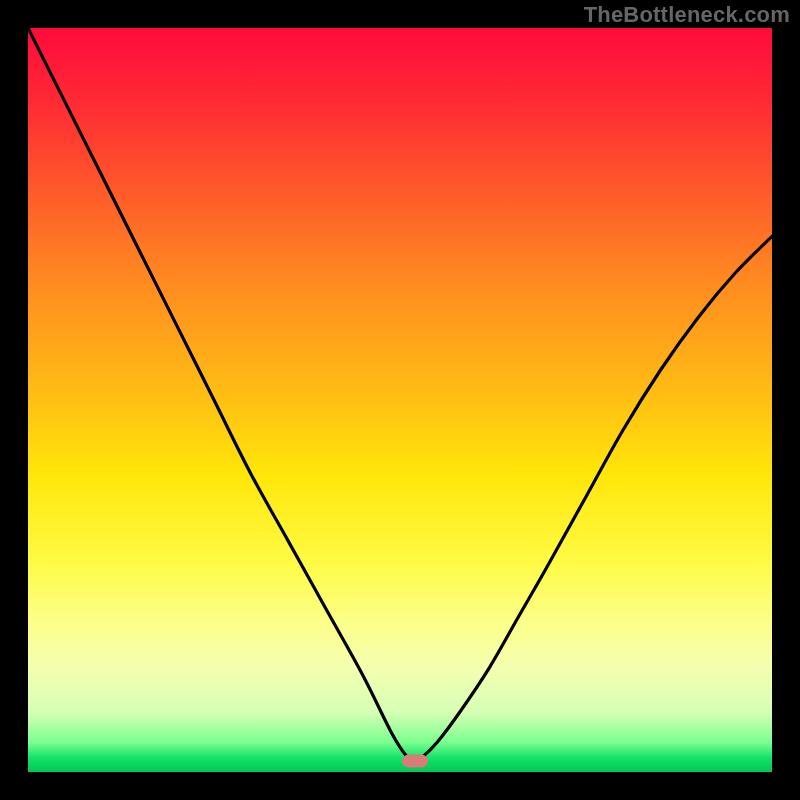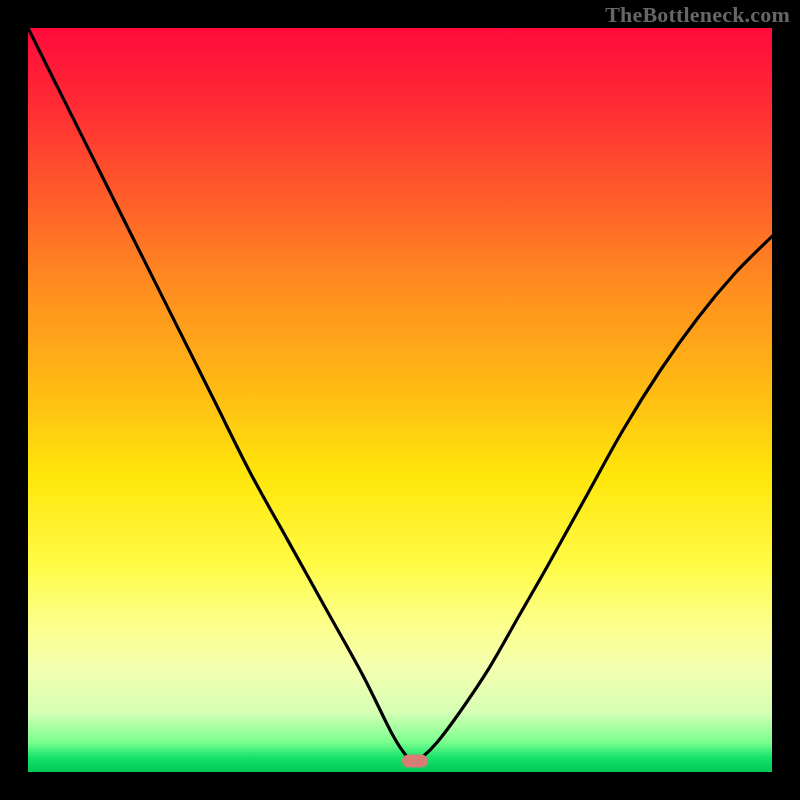--- a/index.html
+++ b/index.html
@@ -19,21 +19,20 @@
   }
   .watermark {
     position: absolute;
     top: 2px;
     right: 10px;
     color: #666;
     font-size: 22px;
     font-weight: 600;
     letter-spacing: 0.2px;
     user-select: none;
-    font-family: Liberation Serif, serif;
   }
   .plot-area {
     position: absolute;
     left: 28px;
     top: 28px;
     width: 744px;
     height: 744px;
     background: linear-gradient(
       to bottom,
       #ff0a3c 0%,

